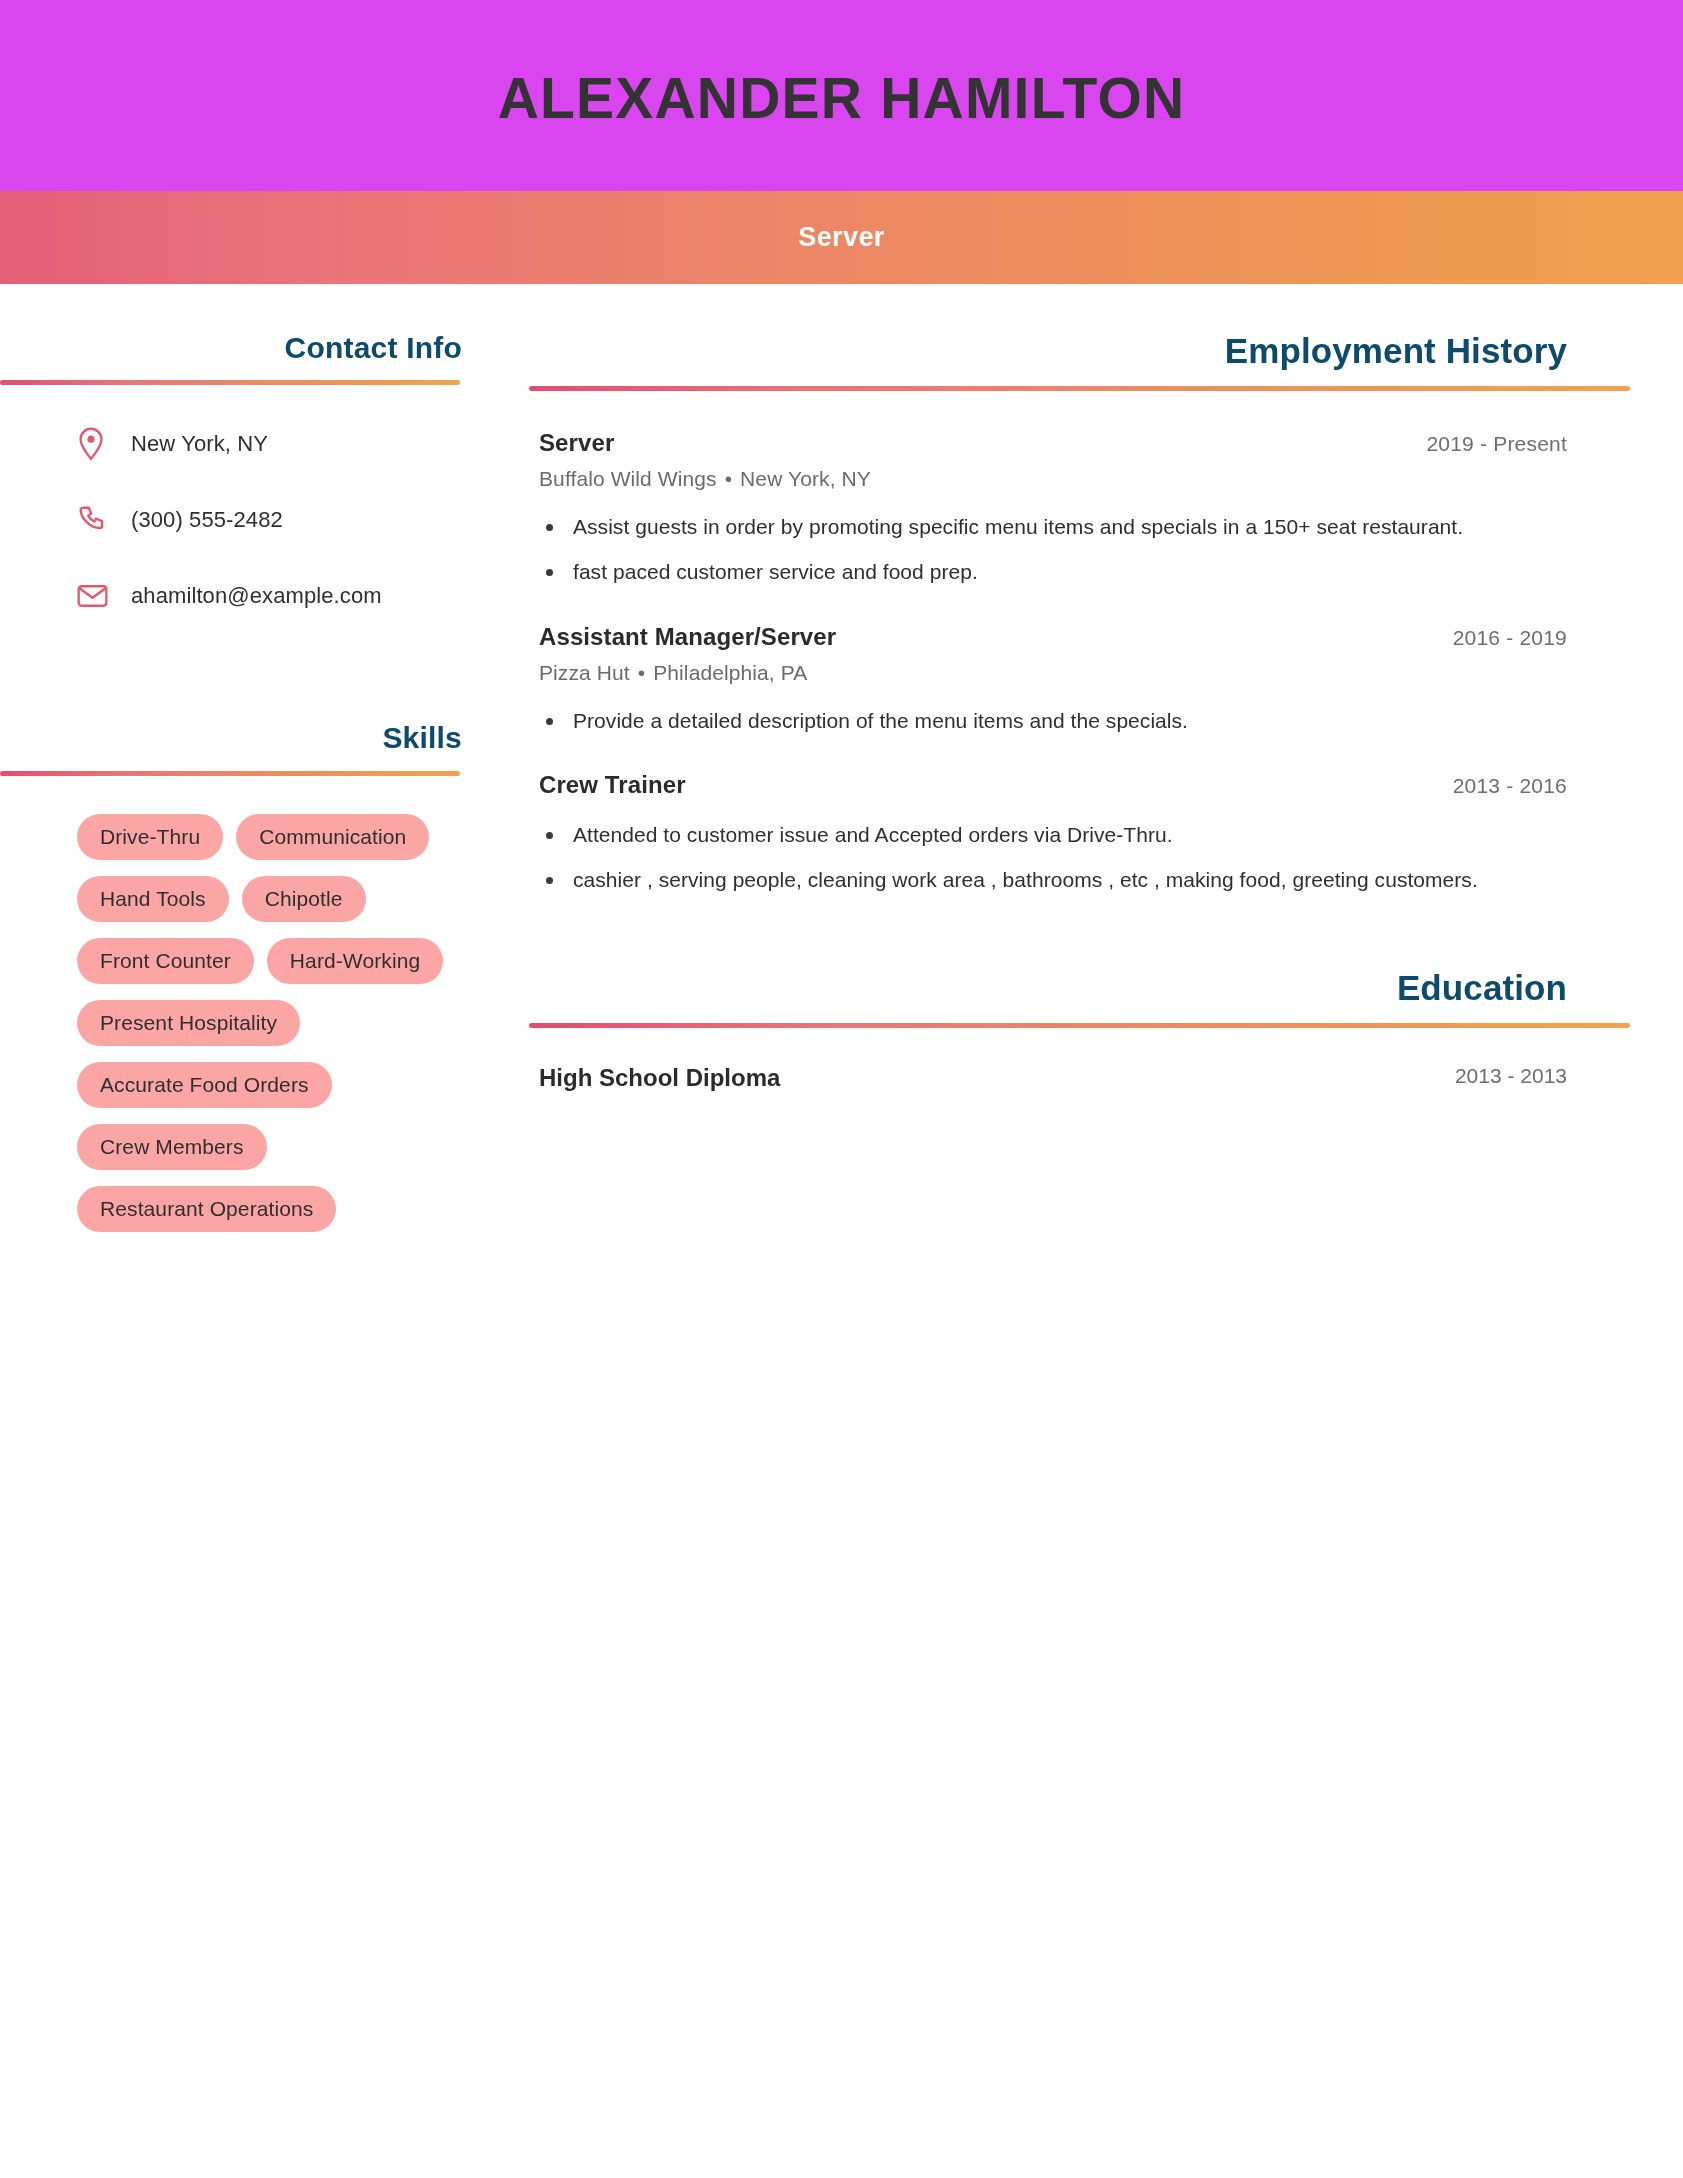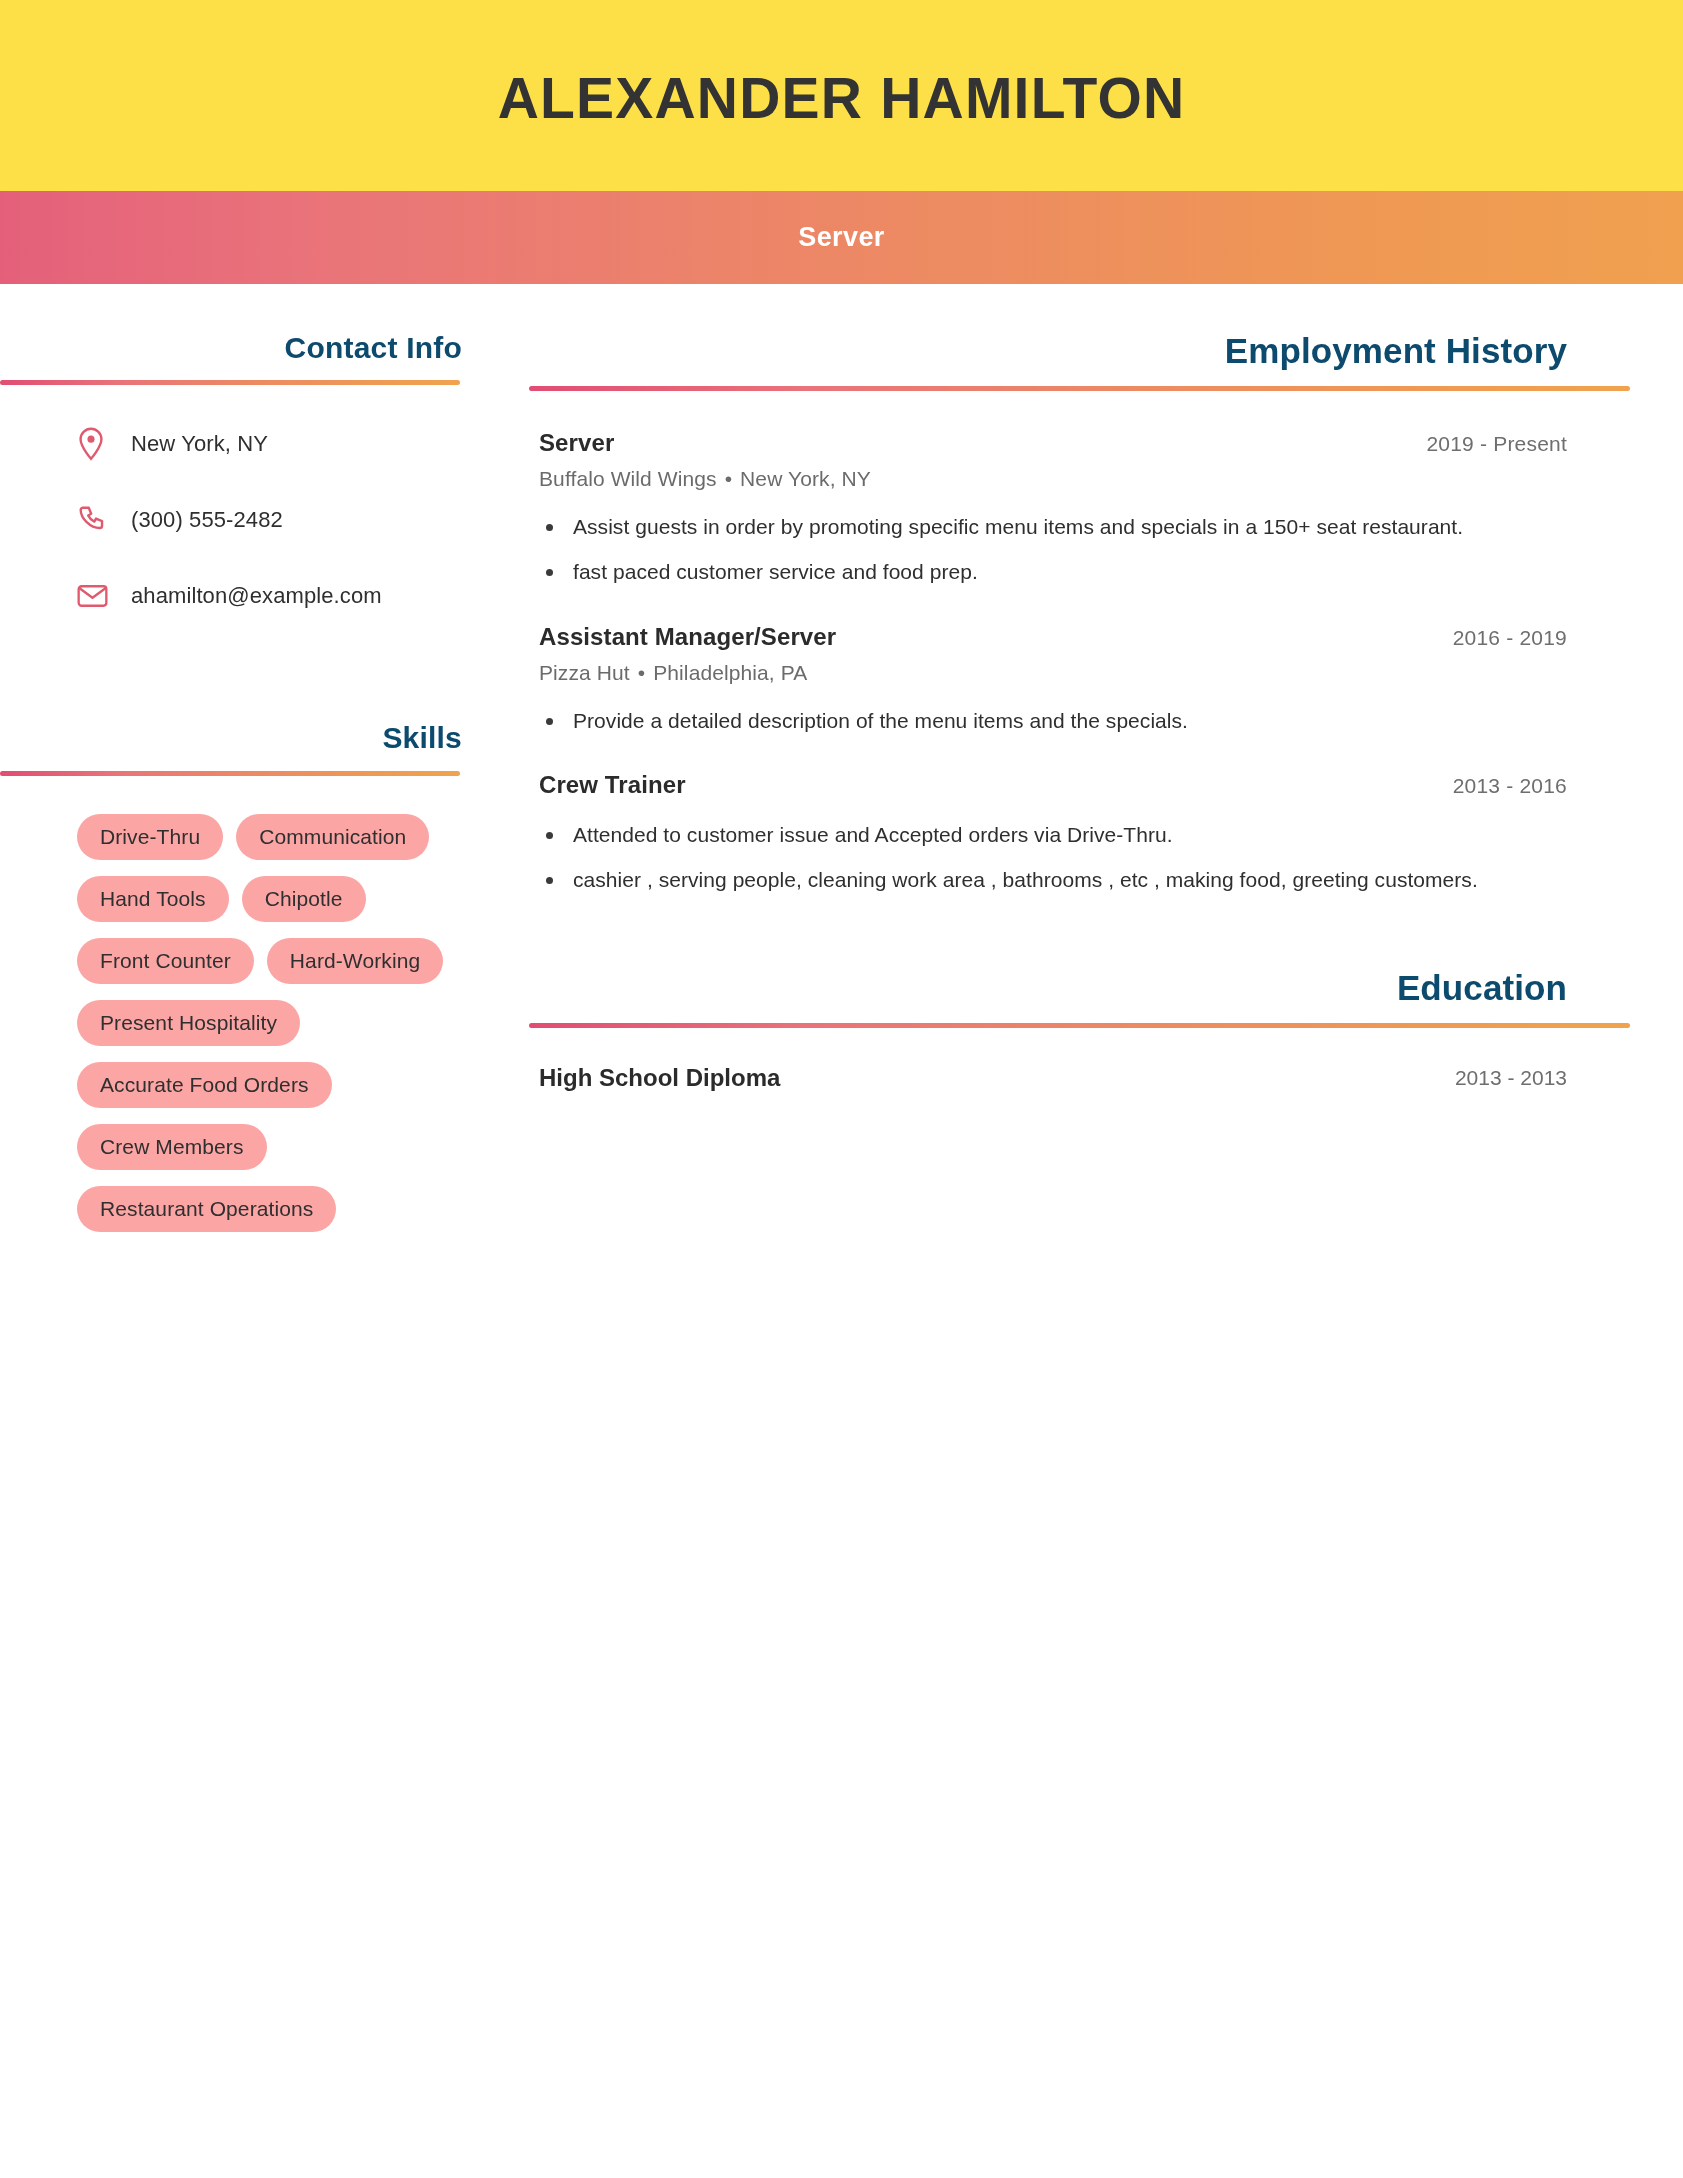--- a/index.html
+++ b/index.html
@@ -15,21 +15,21 @@
     overflow: hidden;
     position: relative;
   }
 
   
   .resume-header {
     height: 191px;
     display: flex;
     align-items: center;
     justify-content: center;
-    background: #fde047;
+    background: #d946ef;
   }
   .full-name {
     font-size: 57px;
     font-weight: 700;
     letter-spacing: 1.2px;
     color: #333333;
     text-transform: uppercase;
     line-height: 1;
     margin: 0;
     padding-top: 6px;
@@ -201,21 +201,21 @@
     border-radius: 50%;
     background: #3a3a3a;
   }
 
   
   .edu-block { margin-top: 71px; }
   .edu-entries { margin-top: 36px; }
   .edu-row {
     display: flex;
     justify-content: space-between;
-    align-items: center;
+    align-items: flex-start;
   }
   .edu-degree {
     font-size: 24px;
     font-weight: 700;
     color: #2b2b2b;
   }
   .edu-dates {
     font-size: 21px;
     color: #6e6e6e;
     white-space: nowrap;

